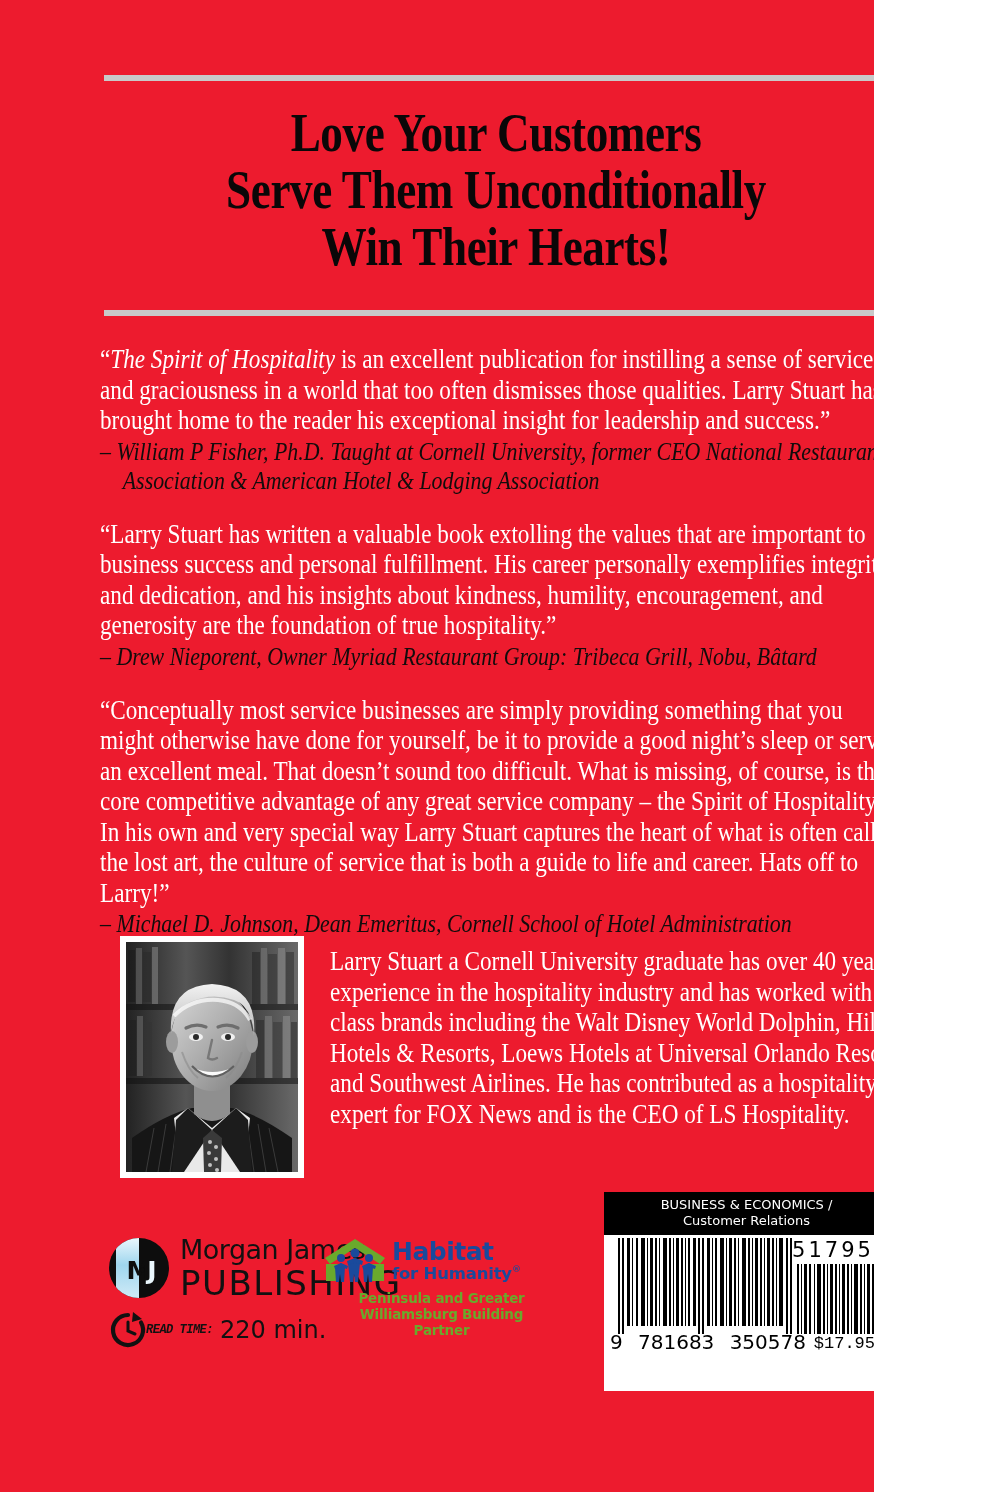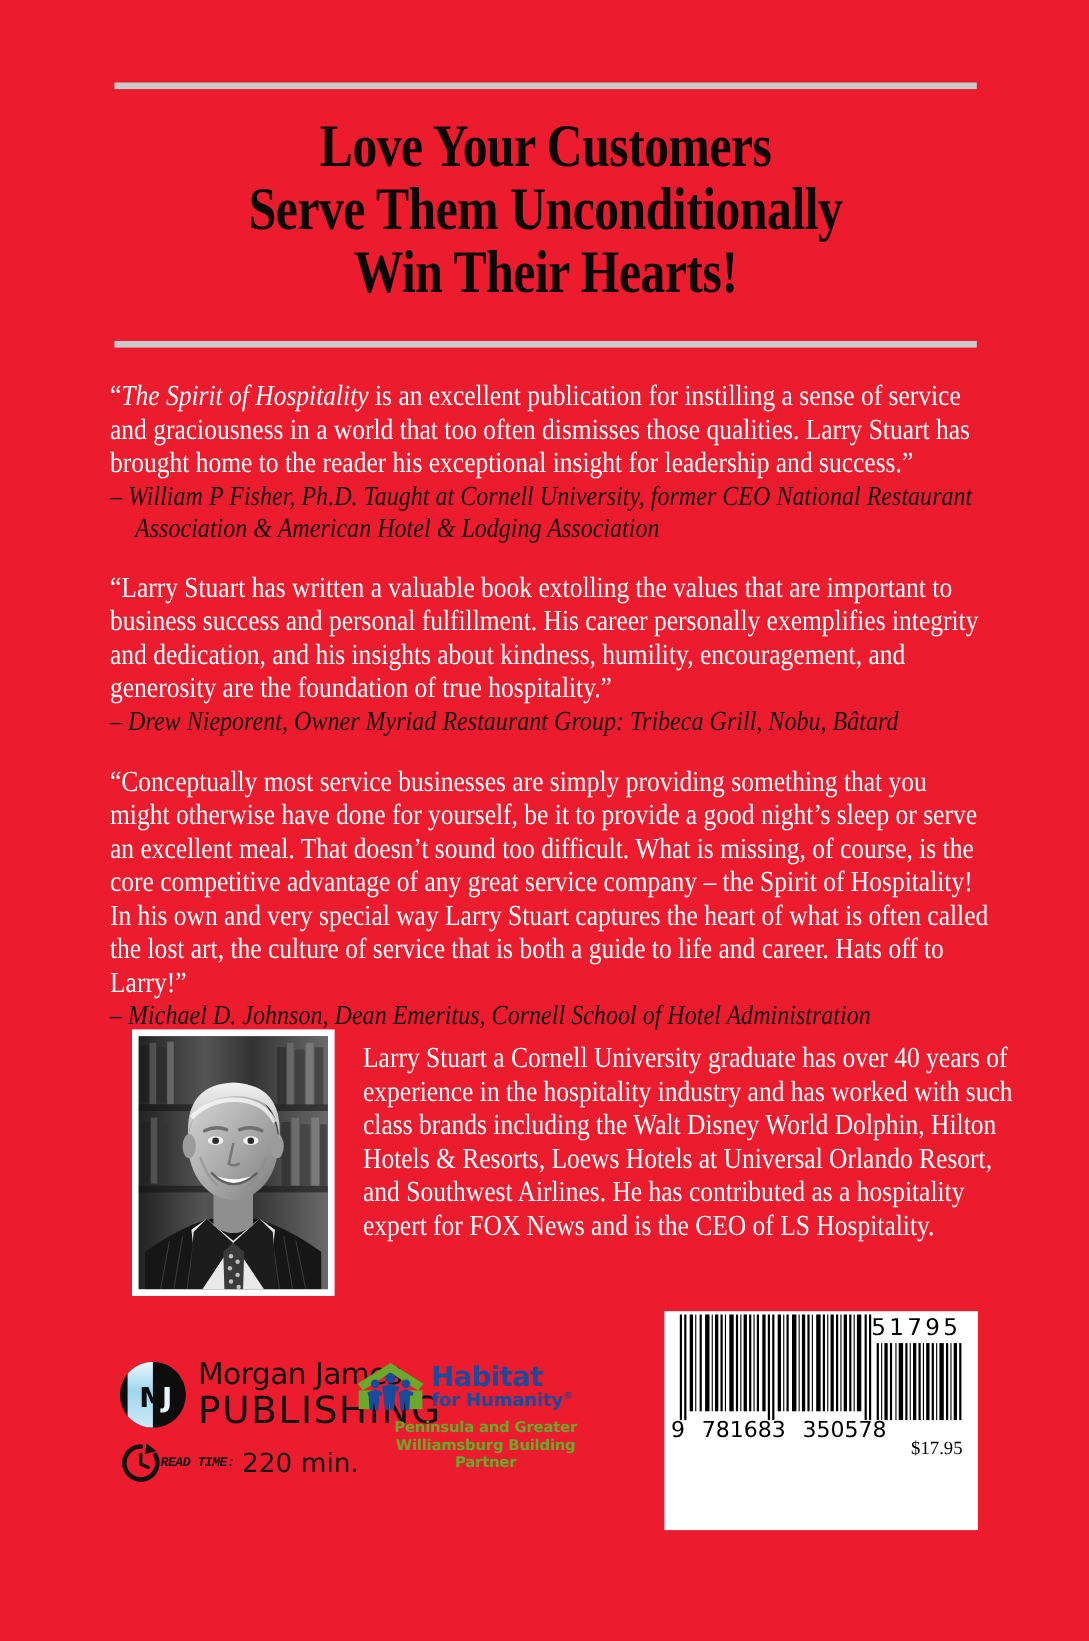--- a/index.html
+++ b/index.html
@@ -6,21 +6,21 @@
   html, body {
     margin: 0;
     padding: 0;
     background: #ffffff;
   }
   body {
     font-family: "Liberation Serif", serif;
   }
   .cover {
     position: relative;
-    width: 990px;
+    width: 874px;
     height: 1492px;
     background: #ED1B2E;
     overflow: hidden;
   }
 
   
   .rule {
     position: absolute;
     left: 104px;
     width: 784px;
@@ -296,24 +296,23 @@
     font-family: "DejaVu Sans", sans-serif;
     font-size: 20px;
     color: #000000;
     display: flex;
     justify-content: space-between;
   }
   .price {
     position: absolute;
     right: 14px;
     top: 96px;
-    font-family: Liberation Serif, serif;
+    font-family: Liberation Mono, monospace;
     font-size: 17px;
     color: #000000;
-    margin-top: 16px;
   }
   svg { overflow: visible; }
 </style>
 </head>
 <body>
 
 <div class="cover">
 
   <div class="rule top"></div>
 
@@ -516,20 +515,24 @@
           <path d="M20 12 L20 21 L27 24" fill="none" stroke="#111111" stroke-width="3" stroke-linecap="round"></path>
         </svg>
       </span>
       <span class="readtime-label">READ TIME:</span>
       <span class="readtime-value">220 min.</span>
     </div>
 
   </div>
 
   <div class="barcode-box">
+    <div class="bisac">
+      <span>BUSINESS &amp; ECONOMICS /</span><br>
+      <span>Customer Relations</span>
+    </div>
     <div class="bars-wrap">
       <span class="ean-main">
         <svg viewBox="0 0 178 96" preserveAspectRatio="none" aria-hidden="true">
           <g fill="#000000">
             <rect x="0" y="0" width="2" height="96"></rect>
               <rect x="4" y="0" width="2" height="96"></rect>
             <rect x="9" y="0" width="3" height="88"></rect>
               <rect x="14" y="0" width="1" height="88"></rect>
             <rect x="18" y="0" width="2" height="88"></rect>
               <rect x="23" y="0" width="4" height="88"></rect>

